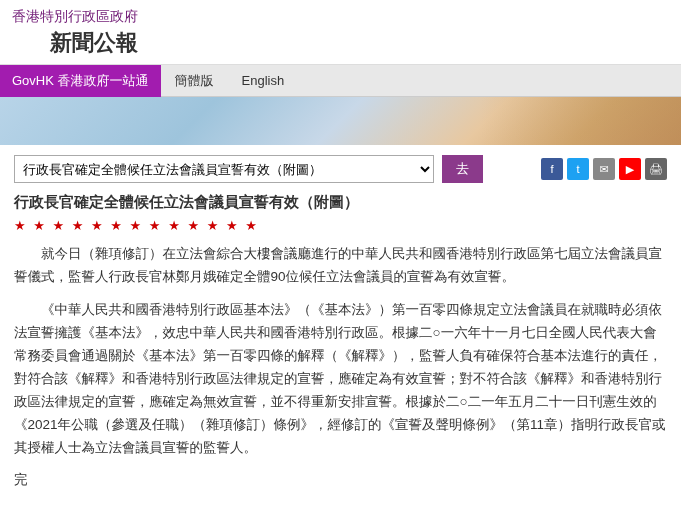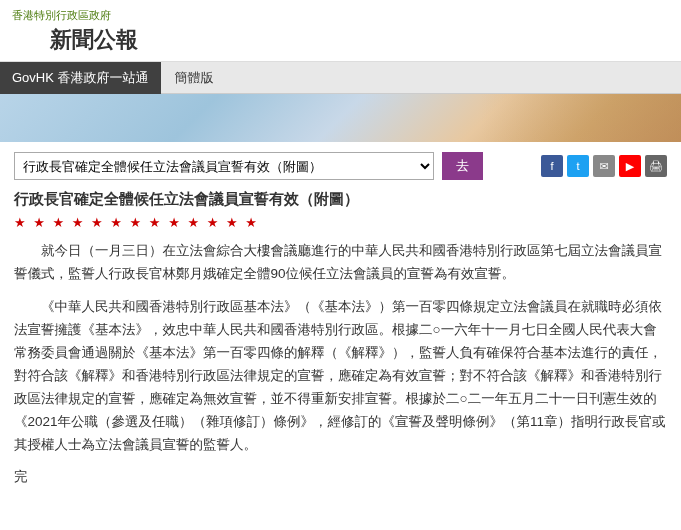--- a/index.html
+++ b/index.html
@@ -11,42 +11,42 @@
       color: #333;
     }
 
     
     .header {
       background: #fff;
       padding: 8px 12px 6px 12px;
       border-bottom: 1px solid #ddd;
     }
     .header-top-text {
-      font-size: 11px;
-      color: #4d7c0f;
+      font-size: 14px;
+      color: #701a75;
       margin-bottom: 2px;
     }
     .header-title {
       font-size: 22px;
       font-weight: bold;
       color: #333;
       margin-left: 38px;
     }
 
     
     .nav-bar {
       background: #e8e8e8;
       display: flex;
       align-items: center;
       padding: 0;
       border-bottom: 1px solid #ccc;
       height: 32px;
     }
     .nav-govhk {
-      background: #404040;
+      background: #a21caf;
       color: #fff;
       padding: 0 12px;
       height: 32px;
       display: flex;
       align-items: center;
       font-size: 13px;
       cursor: pointer;
     }
     .nav-link {
       padding: 0 14px;
@@ -161,20 +161,21 @@
 <body>
 
 <div class="header">
   <div class="header-top-text">香港特別行政區政府</div>
   <div class="header-title">新聞公報</div>
 </div>
 
 <div class="nav-bar">
   <div class="nav-govhk">GovHK 香港政府一站通</div>
   <a class="nav-link">簡體版</a>
+  <a class="nav-link">English</a>
 </div>
 
 <div class="banner">
   <div class="banner-overlay"></div>
 </div>
 
 <div class="main">
 
   <div class="dropdown-row">
     <select class="news-select">
@@ -188,18 +189,18 @@
       <div class="social-icon yt">▶</div>
       <div class="social-icon print">🖨</div>
     </div>
   </div>
 
   <div class="article-title">行政長官確定全體候任立法會議員宣誓有效（附圖）</div>
 
   <div class="star-row">★ ★ ★ ★ ★ ★ ★ ★ ★ ★ ★ ★ ★</div>
 
   <div class="article-body">
-    <p class="indent">就今日（一月三日）在立法會綜合大樓會議廳進行的中華人民共和國香港特別行政區第七屆立法會議員宣誓儀式，監誓人行政長官林鄭月娥確定全體90位候任立法會議員的宣誓為有效宣誓。</p>
+    <p class="indent">就今日（雜項修訂）在立法會綜合大樓會議廳進行的中華人民共和國香港特別行政區第七屆立法會議員宣誓儀式，監誓人行政長官林鄭月娥確定全體90位候任立法會議員的宣誓為有效宣誓。</p>
     <p class="indent">《中華人民共和國香港特別行政區基本法》（《基本法》）第一百零四條規定立法會議員在就職時必須依法宣誓擁護《基本法》，效忠中華人民共和國香港特別行政區。根據二○一六年十一月七日全國人民代表大會常務委員會通過關於《基本法》第一百零四條的解釋（《解釋》），監誓人負有確保符合基本法進行的責任，對符合該《解釋》和香港特別行政區法律規定的宣誓，應確定為有效宣誓；對不符合該《解釋》和香港特別行政區法律規定的宣誓，應確定為無效宣誓，並不得重新安排宣誓。根據於二○二一年五月二十一日刊憲生效的《2021年公職（參選及任職）（雜項修訂）條例》，經修訂的《宣誓及聲明條例》（第11章）指明行政長官或其授權人士為立法會議員宣誓的監誓人。</p>
     <p class="end-text">完</p>
 
   </div>
 </div>
 
 </body></html>

